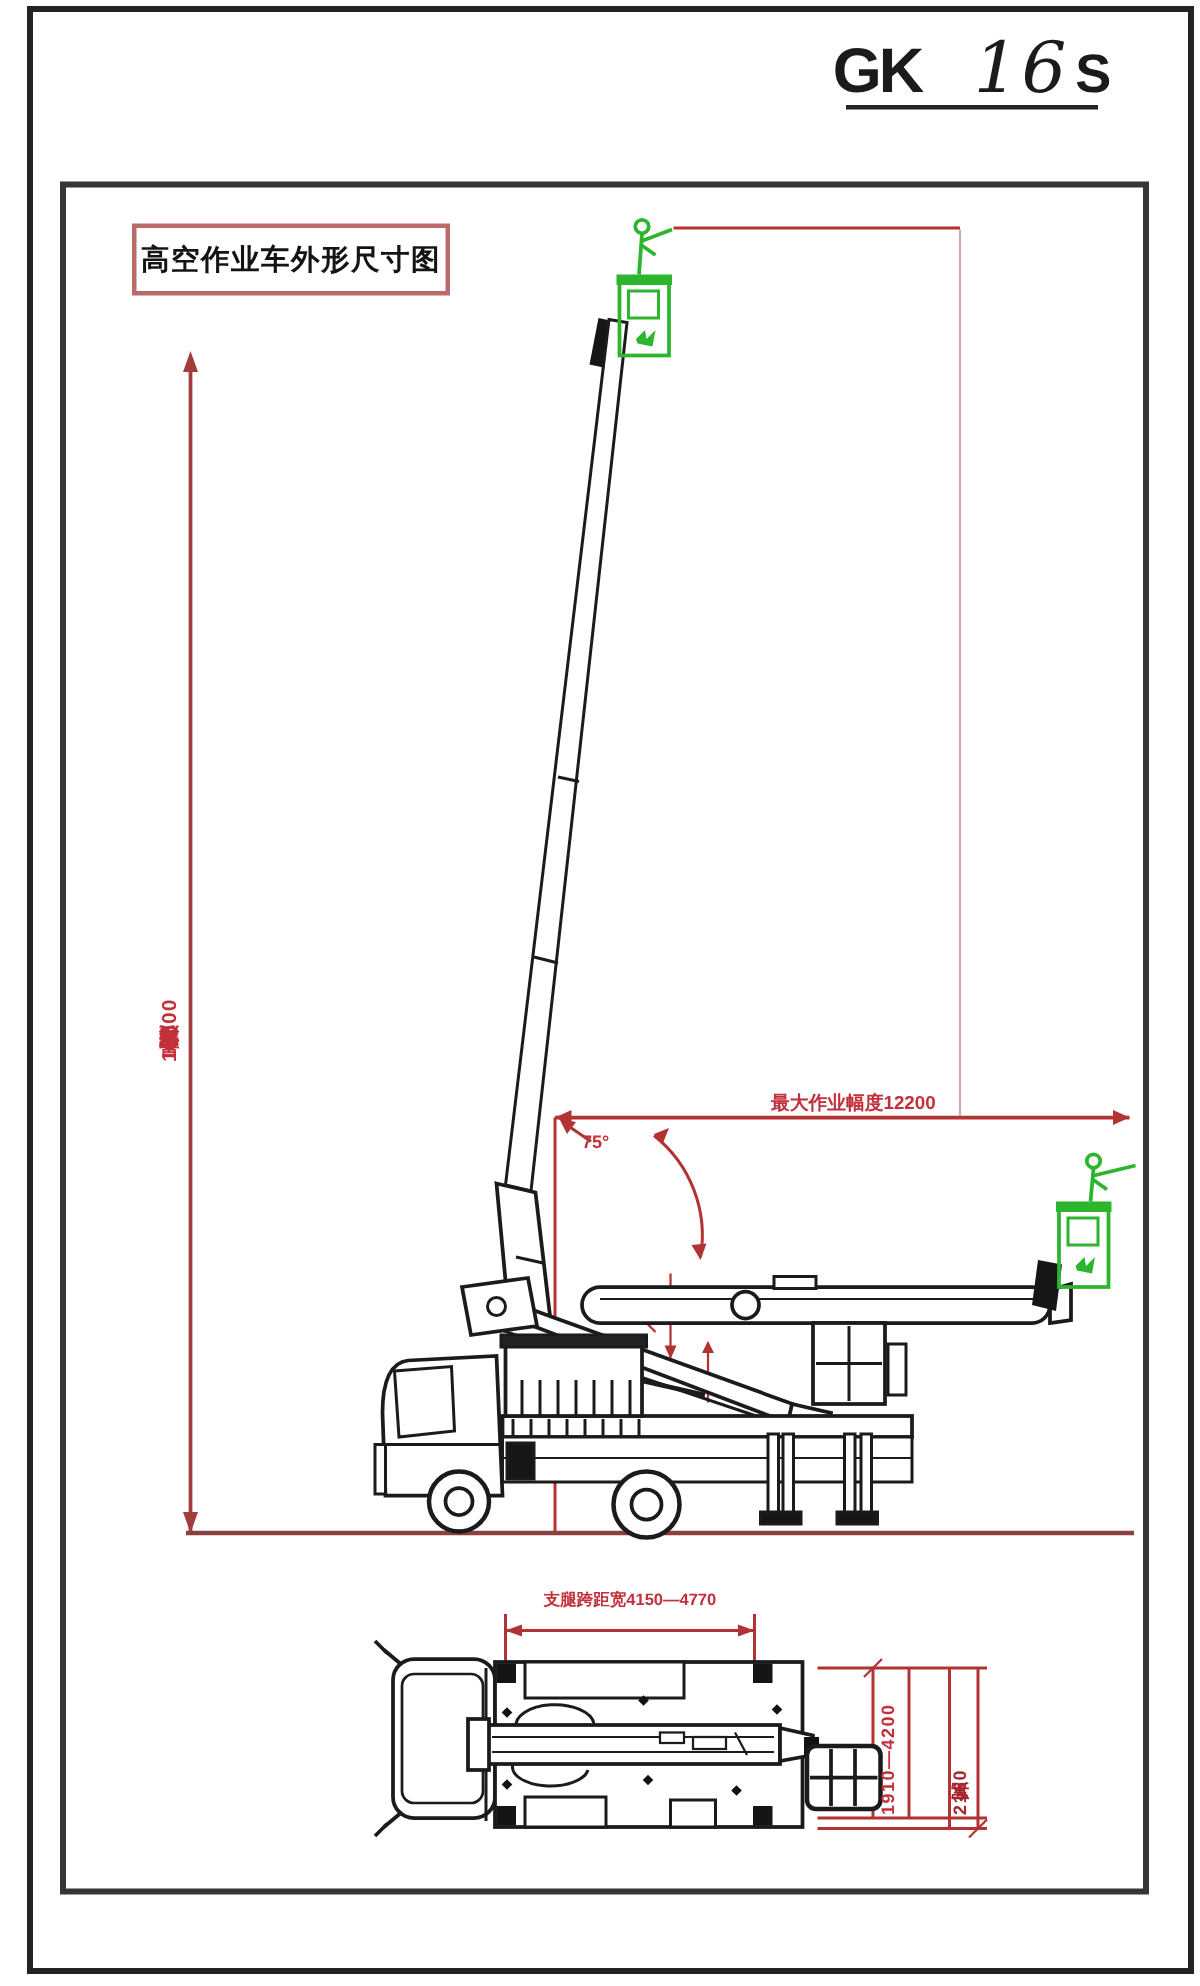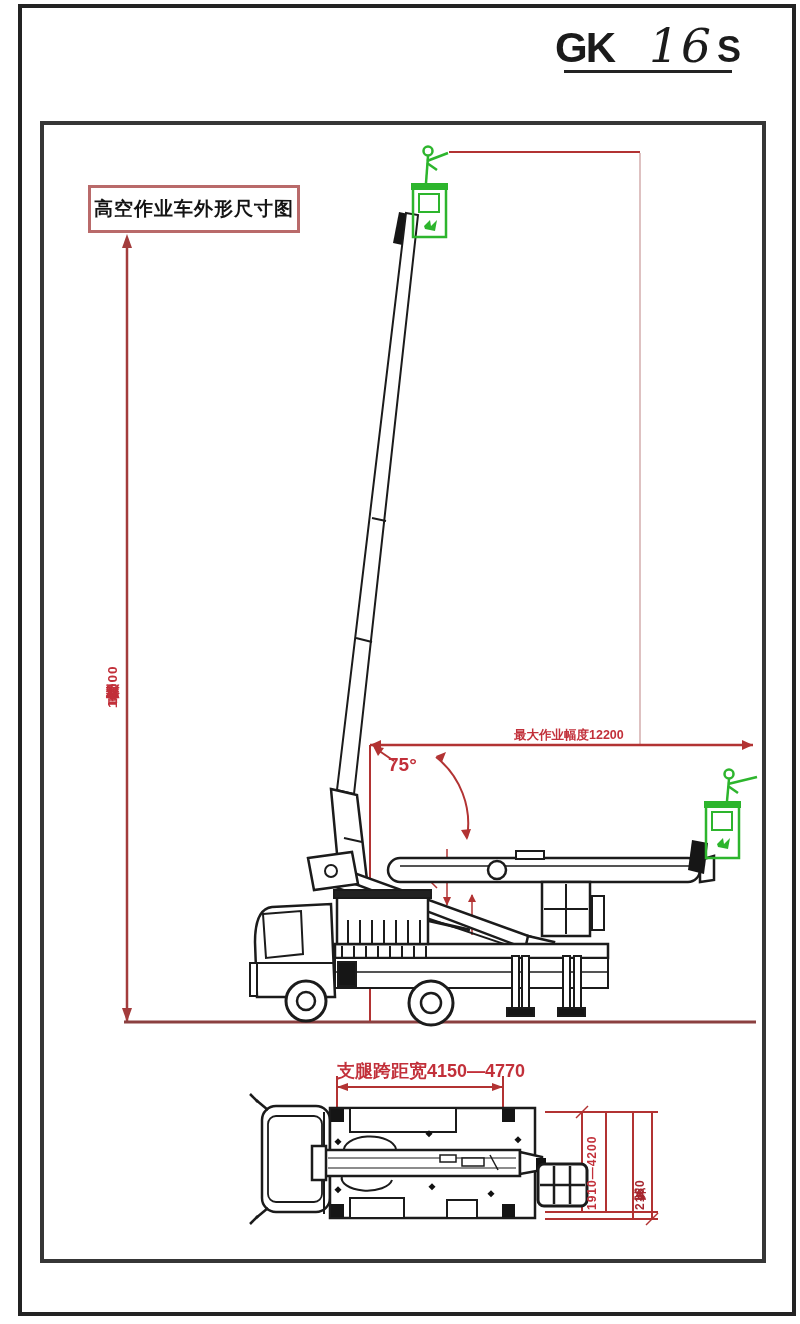--- a/index.html
+++ b/index.html
@@ -12,21 +12,21 @@
   .title-block{position:absolute;left:560px;top:18px;width:176px;text-align:center;}
   .model-line{display:flex;justify-content:center;align-items:baseline;gap:4px;height:50px;}
   .model-prefix{font-size:42px;font-weight:700;letter-spacing:-2px;}
   .model-number{font-family:"DejaVu Serif","Liberation Serif",serif;font-style:italic;
         font-size:47px;font-weight:500;letter-spacing:2px;margin-left:31px;}
   .model-suffix{font-size:36px;font-weight:700;}
   .title-underline{margin:2px auto 4px auto;width:168px;height:3px;background:#232323;}
   .title-subtitle{font-size:20px;font-weight:700;letter-spacing:2px;}
   .label-box{position:absolute;left:88px;top:149px;width:206px;height:42px;
         border:3px solid #b96a6a;display:flex;align-items:center;justify-content:center;
-        font-size:19px;font-weight:700;letter-spacing:1px;color:#141414;background:#fff;margin-top:36px;}
+        font-size:19px;font-weight:700;letter-spacing:1px;color:#141414;background:#fff;}
   .dim-label{position:absolute;color:#c2303a;font-weight:700;white-space:nowrap;}
   .vtext{writing-mode:vertical-rl;transform:rotate(180deg);text-orientation:mixed;
         letter-spacing:1px;}
   .svg-layer{position:absolute;left:0;top:0;width:800px;height:1324px;}
 </style>
 </head>
 <body>
 
 <div class="page">
 
@@ -253,21 +253,21 @@
         <line x1="570" y1="1166" x2="570" y2="1204" stroke-width="2.5"></line>
         <line x1="540" y1="1185" x2="585" y2="1185" stroke-width="2.5"></line>
       </g>
     </g>
   </svg>
 
   <div class="dim-label vtext" style="left:104px;top:550px;height:164px;width:20px;font-size:13.5px;">最大作业高度16000</div>
 
   <div class="dim-label" style="left:514px;top:727px;font-size:12.5px;text-align:right;">最大作业幅度12200</div>
 
-  <div class="dim-label" style="left:388px;top:754px;font-size:19px;">75°</div>
-
-  <div class="dim-label" style="left:337px;top:1059px;width:166px;text-align:center;font-size:18px;">支腿跨距宽4150—4770</div>
+  <div class="dim-label" style="left:388px;top:754px;font-size:12px;">75°</div>
+
+  <div class="dim-label" style="left:337px;top:1059px;width:166px;text-align:center;font-size:11px;">支腿跨距宽4150—4770</div>
 
   <div class="dim-label vtext" style="left:585px;top:1118px;height:92px;width:16px;font-size:12px;">1910—4200</div>
 
   <div class="dim-label vtext" style="left:632px;top:1126px;height:86px;width:16px;font-size:12px;color:#a6262e;">车宽2160</div>
 
 </div>
 
 </body></html>

